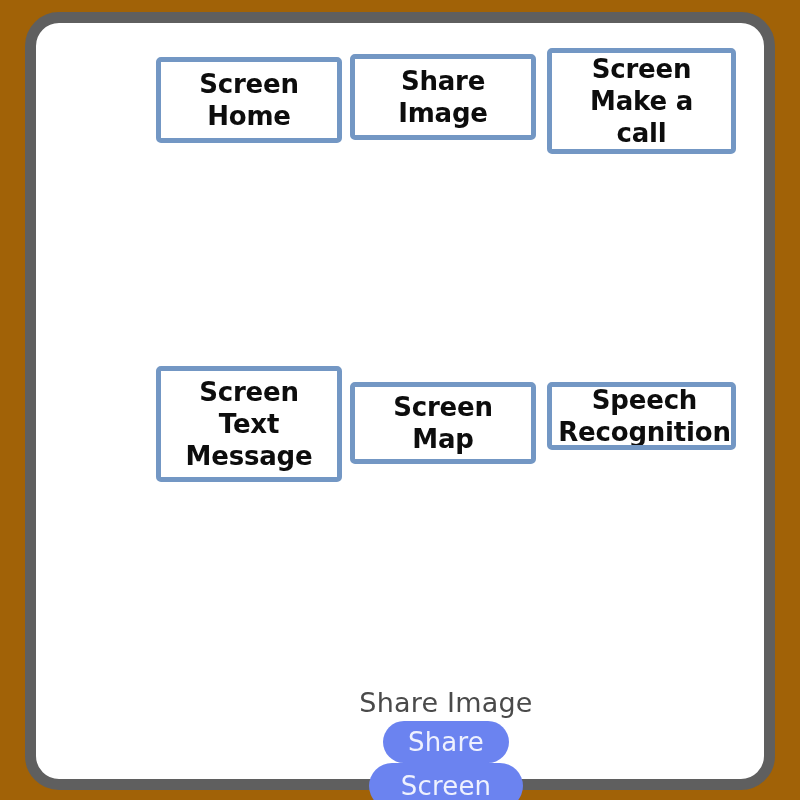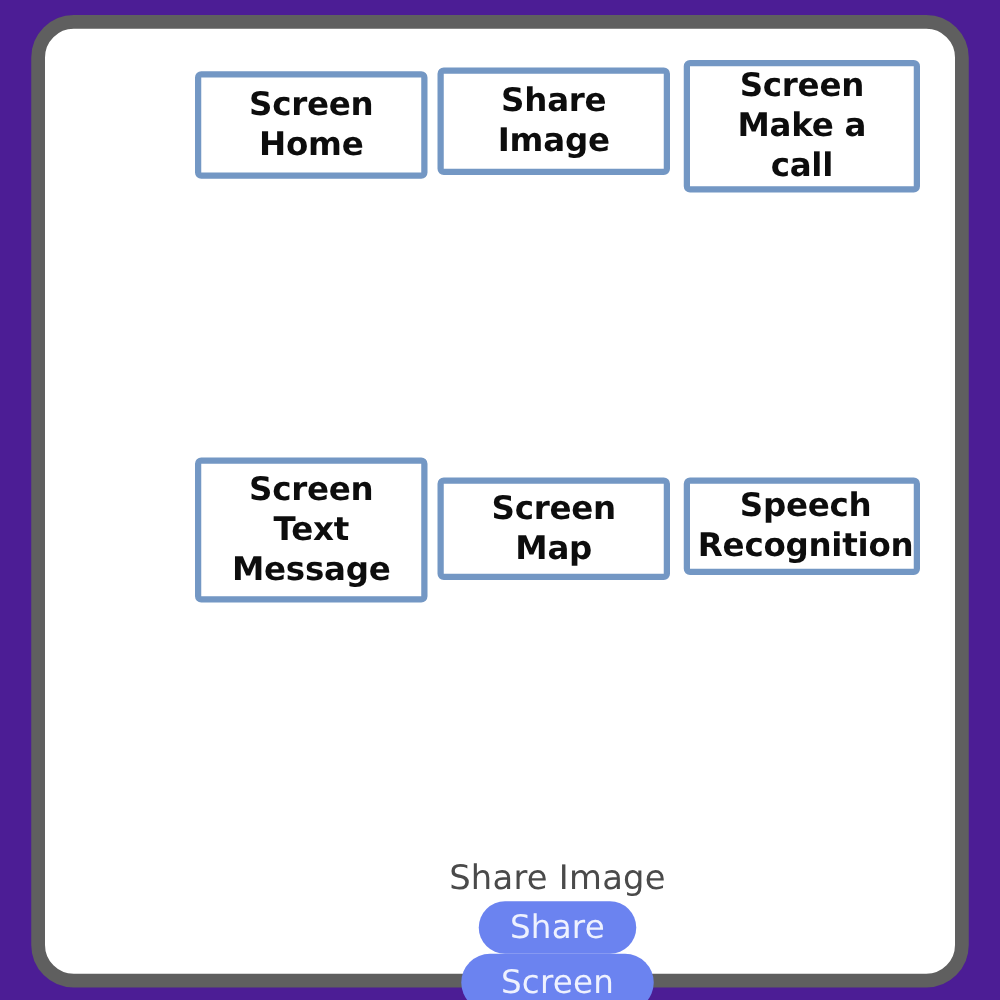--- a/index.html
+++ b/index.html
@@ -9,21 +9,21 @@
     background: #ffffff;
   }
   body {
     font-family: "DejaVu Sans", sans-serif;
   }
 
   #canvas {
     position: relative;
     width: 800px;
     height: 800px;
-    background: #4c1d95;
+    background: #a16207;
     overflow: hidden;
   }
 
   
   #device-frame {
     position: absolute;
     left: 25px;
     top: 12px;
     width: 750px;
     height: 778px;
@@ -58,21 +58,21 @@
   }
 
   
   #box-screen-home      { left: 120px; top: 34px;  width: 186px; height: 86px; }
   #box-share-image      { left: 314px; top: 31px;  width: 186px; height: 86px; }
   #box-make-a-call      { left: 511px; top: 25px;  width: 189px; height: 106px; }
 
   
   #box-text-message     { left: 120px; top: 343px; width: 186px; height: 116px; }
   #box-screen-map       { left: 314px; top: 359px; width: 186px; height: 82px; }
-  #box-speech-recog     { left: 511px; top: 359px; width: 189px; height: 78px; }
+  #box-speech-recog     { left: 511px; top: 359px; width: 189px; height: 68px; }
 
   
   #box-speech-recog .flow-label {
     position: relative;
     left: 3px;
     white-space: pre;
   }
 
   
   #share-group {

